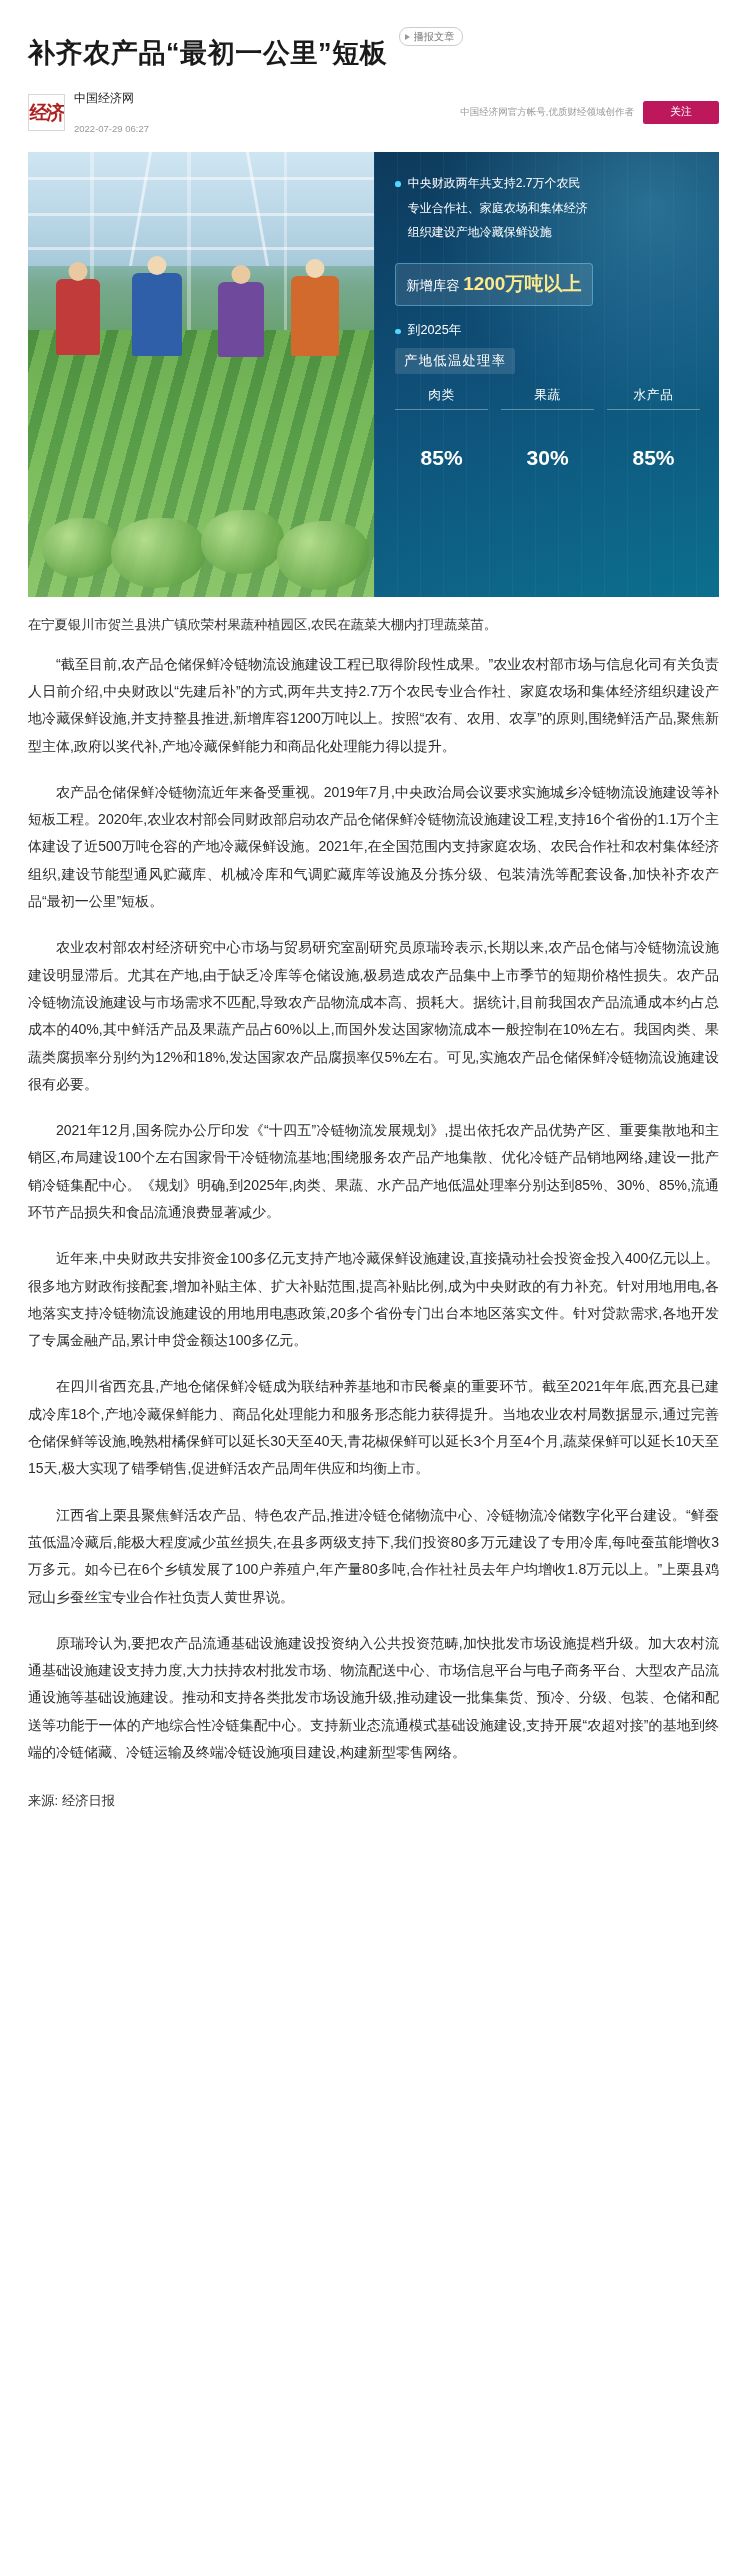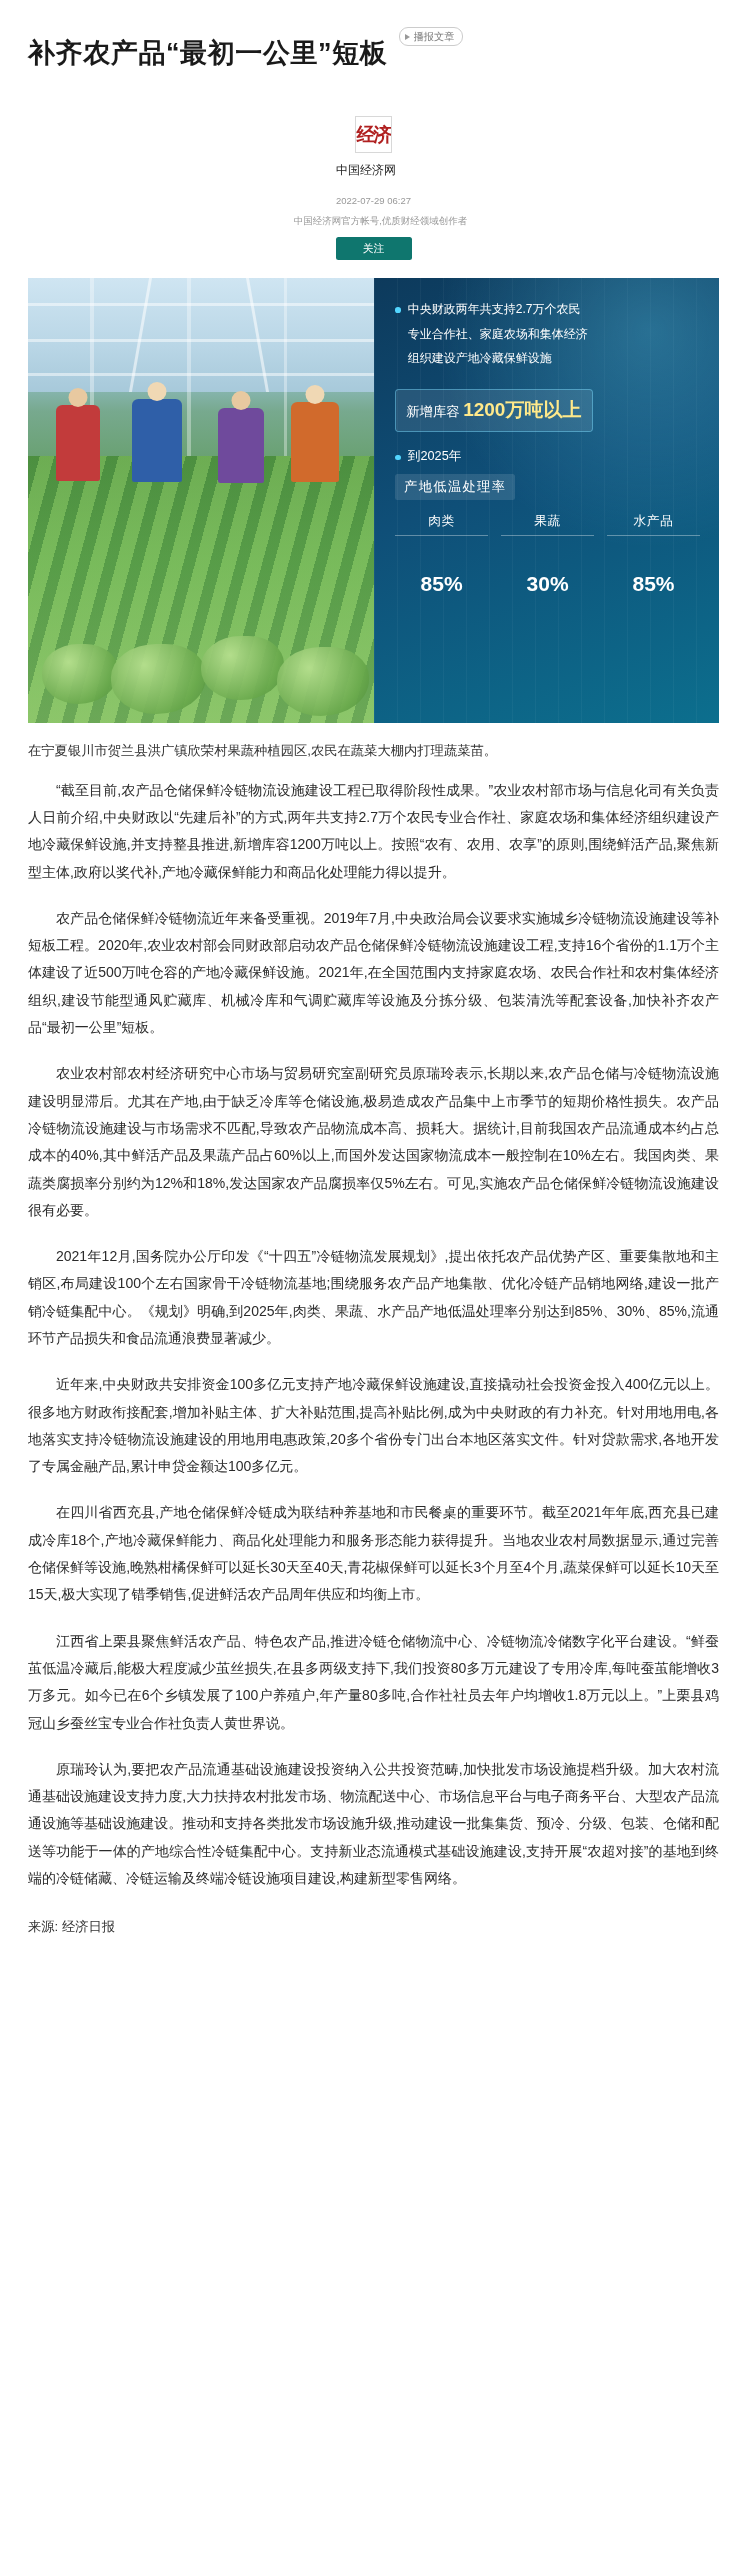--- a/index.html
+++ b/index.html
@@ -51,26 +51,25 @@
   }
   .play-btn .tri {
     width: 0; height: 0;
     border-left: 5.1px solid #999999;
     border-top: 3.2px solid transparent;
     border-bottom: 3.2px solid transparent;
     display: inline-block;
   }
 
   .byline {
-    margin-top: 27px;
+    margin-top: 1px;
     display: flex;
     align-items: center;
     gap: 9px;
     padding-bottom: 11.4px;
-    flex-direction: column;
   }
   .logo-box {
     width: 37px; height: 37px;
     border: 0.6px solid #d8d8d8;
     background: #ffffff;
     display: flex; align-items: center; justify-content: center;
     flex: 0 0 auto;
     overflow: hidden;
   }
   .logo-box .logo-text {
@@ -88,21 +87,21 @@
     font-size: 9.5px;
     color: #999999;
     margin-left: 14px;
     flex: 1 1 auto;
     text-align: right;
   }
   .follow-btn {
     flex: 0 0 auto;
     width: 76px;
     height: 23px;
-    background: #0f766e;
+    background: #be185d;
     color: #ffffff;
     border-radius: 2.5px;
     font-size: 10.8px;
     display: flex;
     align-items: center;
     justify-content: center;
     border: none;
     cursor: pointer;
   }
 

